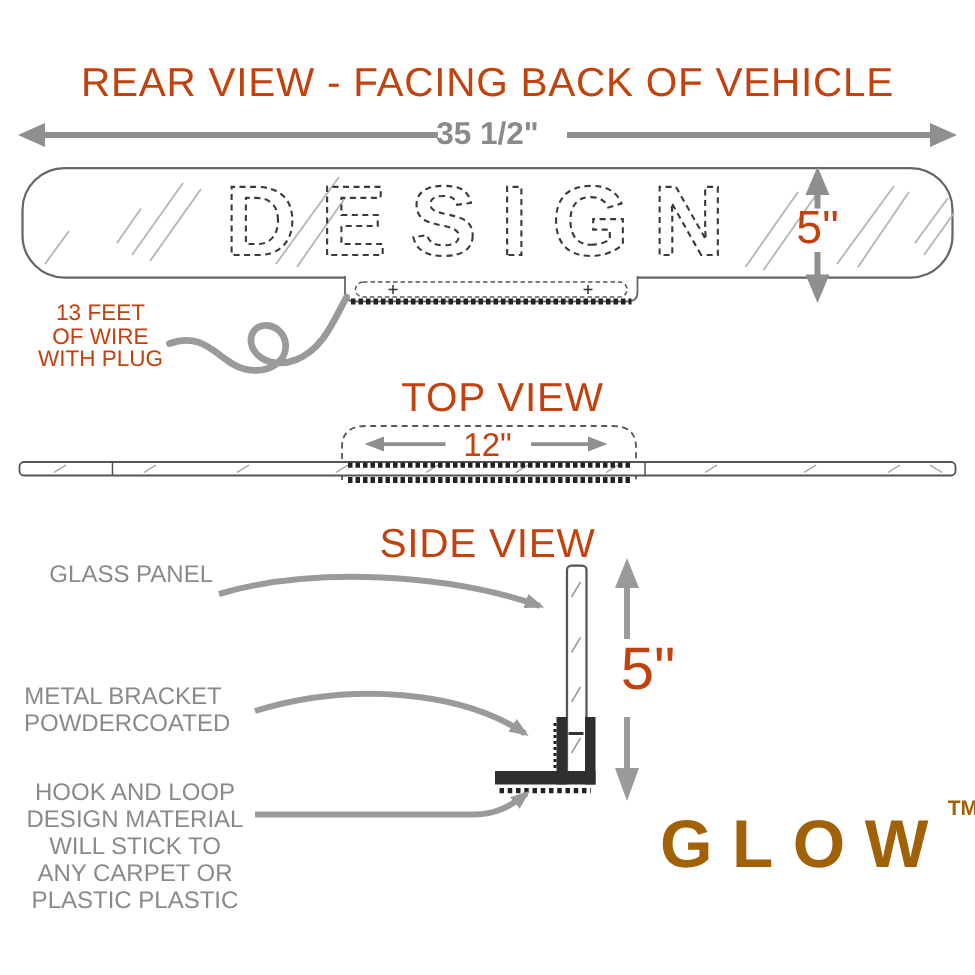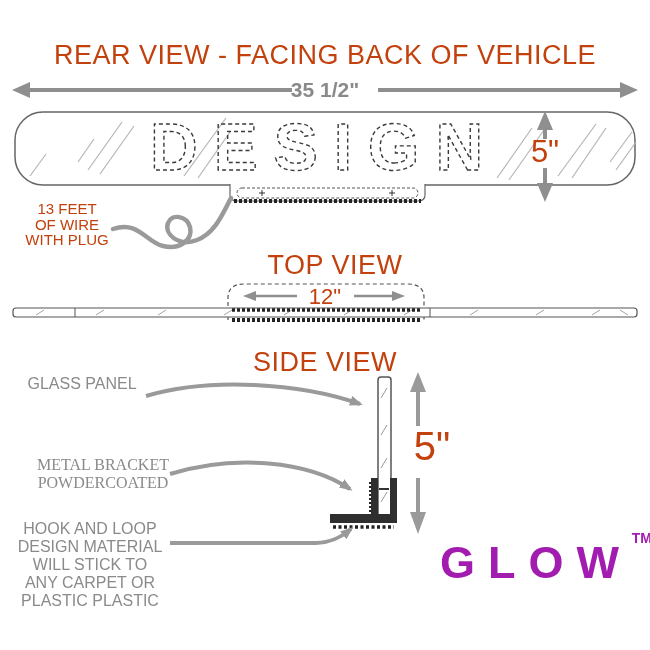--- a/index.html
+++ b/index.html
@@ -13,24 +13,24 @@
   #rear-title{top:40px;}
   #top-title{top:250px;padding-left:10px;}
   #side-title{top:347px;}
   .dim{font-size:21px;font-weight:bold;color:#8a8a8a;}
   #dim-35{left:272px;top:78px;width:106px;}
   #dim-5-rear{left:518px;top:134px;width:54px;font-size:31px;font-weight:normal;}
   #dim-12{left:300px;top:284px;width:50px;font-weight:normal;font-size:22px;}
   #dim-5-side{left:402px;top:424px;width:60px;font-size:40px;font-weight:normal;}
   .note{font-size:16px;line-height:18px;color:#8a8a8a;}
   #wire-note{left:16px;top:201px;width:102px;font-size:15px;line-height:15.5px;}
-  #glass-note{left:22px;top:375px;width:120px;}
-  #bracket-note{left:37px;top:456px;width:132px;font-family:Liberation Serif, serif;}
+  #glass-note{left:22px;top:375px;width:120px;text-align:right;}
+  #bracket-note{left:16px;top:456px;width:132px;}
   #velcro-note{left:8px;top:520px;width:164px;}
-  #logo{position:absolute;left:424px;top:540px;width:224px;text-align:center;color:#a21caf;}
+  #logo{position:absolute;left:424px;top:540px;width:224px;text-align:center;color:#a16207;}
   #logo .l1{font-size:45px;font-weight:bold;letter-spacing:13px;line-height:46px;}
   #logo .l2{font-size:45px;font-weight:bold;letter-spacing:8px;line-height:46px;}
   #logo .tm{position:absolute;right:-4px;top:-10px;font-size:14px;font-weight:bold;letter-spacing:0;}
 </style>
 </head>
 <body>
 
 <div id="canvas">
 
   <svg id="art" width="650" height="650" viewBox="0 0 650 650">

